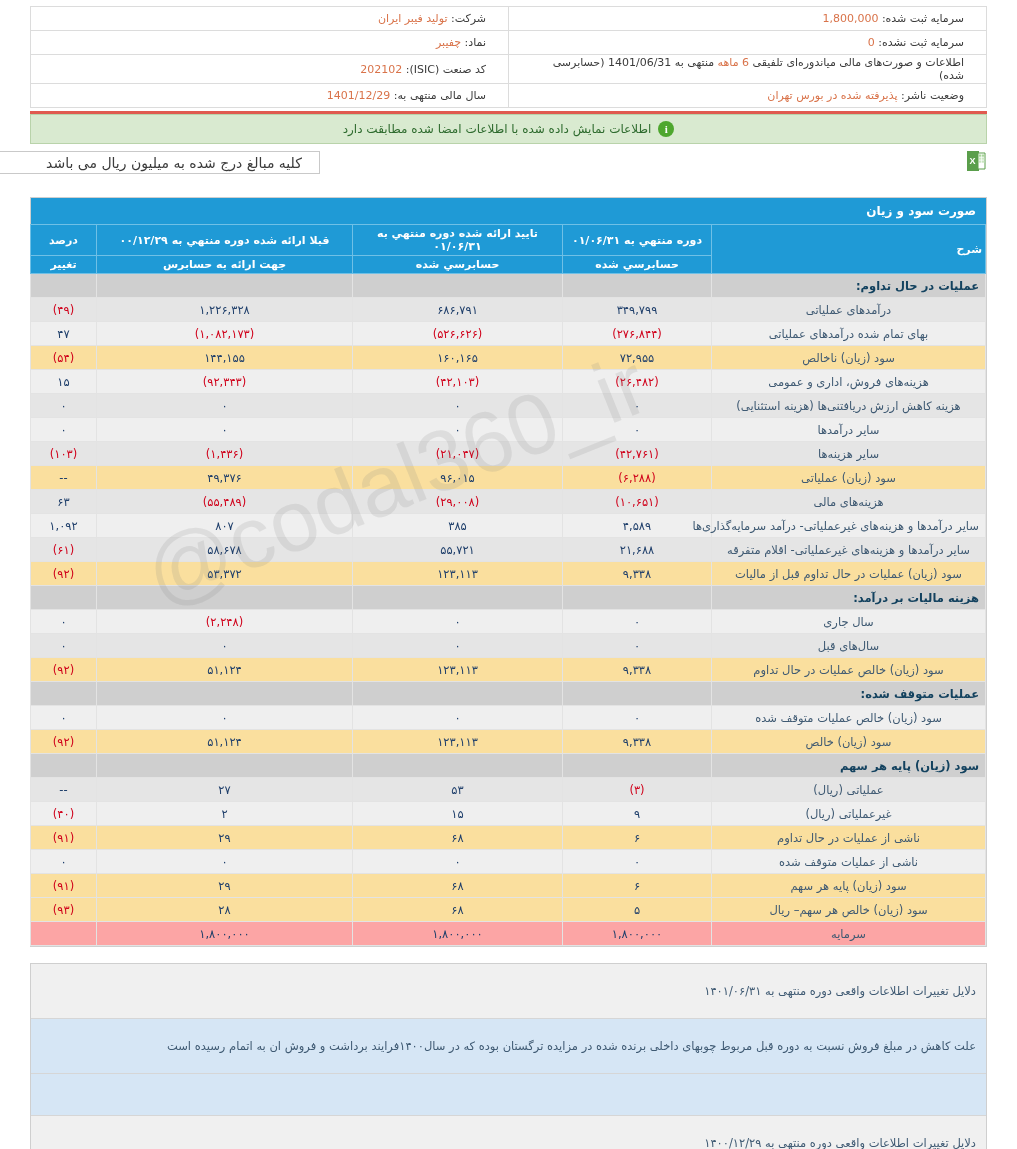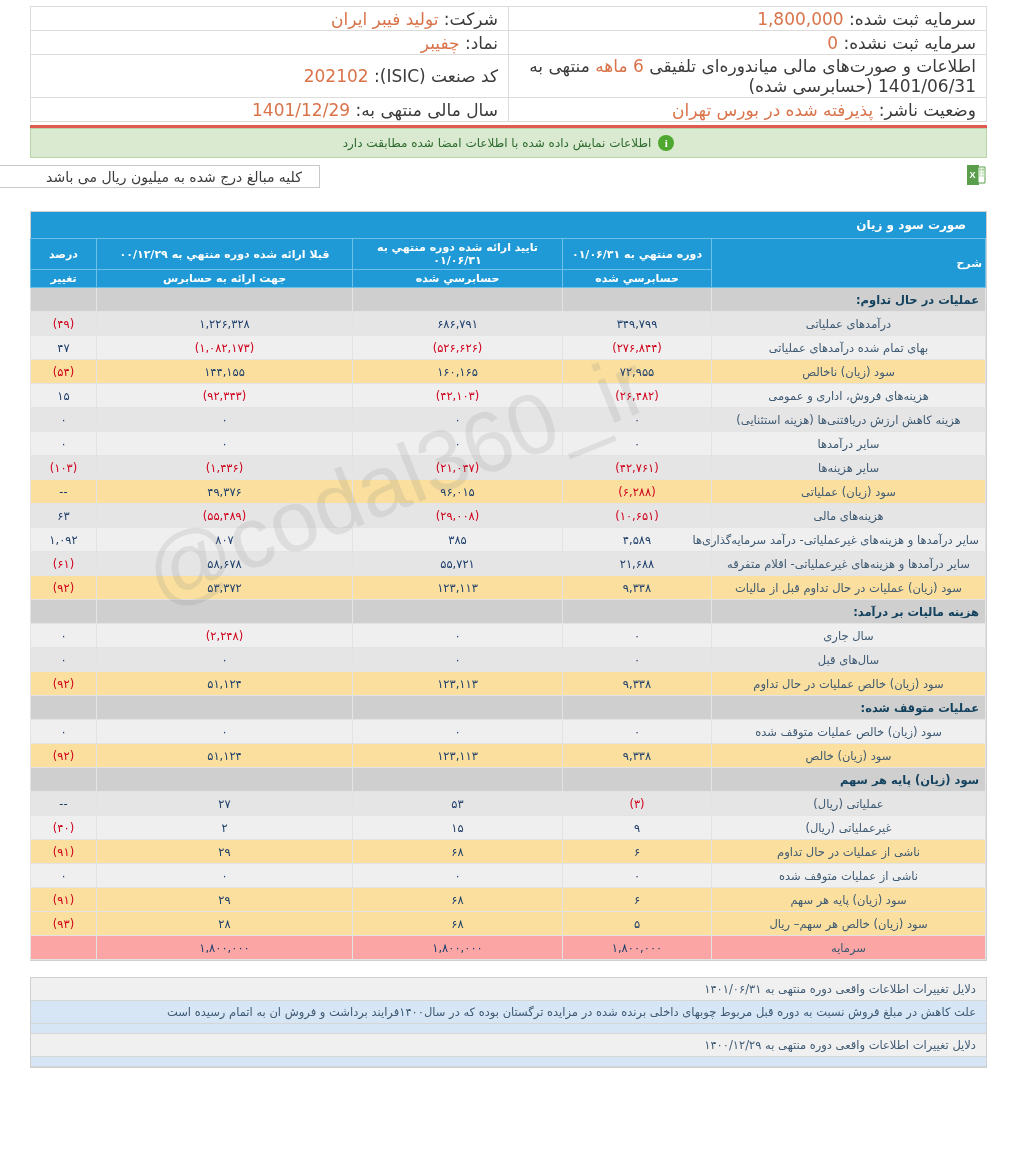--- a/index.html
+++ b/index.html
@@ -8,22 +8,22 @@
     font-family:"DejaVu Sans","Liberation Sans",sans-serif;
     font-size:11px;color:#333;
     direction:rtl;
   }
   .page{position:relative;width:1017px;height:1149px;overflow:hidden;}
 
   
   .hdr-wrap{padding:6px 30px 0 30px;}
   table.hdr{width:957px;border-collapse:collapse;table-layout:fixed;}
   table.hdr td{
-    border:1px solid #dcdcdc;height:21px;padding:1px 10px;
-    font-size:17px;vertical-align:middle;color:#444;margin-top:20px;
+    border:1px solid #dcdcdc;height:21px;padding:1px 22px;
+    font-size:11px;vertical-align:middle;color:#444;margin-top:20px;
   }
   .lbl{color:#3b3b3b;}
   .val{color:#d9734a;}
   td.cell-r{text-align:right;}
 
   
   .redline{margin:3px 30px 0 30px;height:3px;background:#e05a4f;width:957px;}
   .greenbar{
     margin:0 30px;width:955px;height:28px;
     background:#d9ead0;border:1px solid #b9d3aa;
@@ -45,21 +45,21 @@
     display:flex;align-items:center;justify-content:center;
     font-size:14px;color:#3b3b3b;padding-left:31px;
   }
   .excel-ico{position:absolute;right:0;top:-2px;width:22px;height:24px;}
 
   
   .main-wrap{margin:22px 30px 0 30px;width:957px;
              border:1px solid #cfcfcf;background:#fff;box-sizing:border-box;}
   .title-bar{
     background:#1f9ad6;color:#fff;font-size:12px;font-weight:bold;
-    height:26px;line-height:26px;padding:0 20px;text-align:right;
+    height:26px;line-height:26px;padding:0 10px;text-align:right;
   }
   table.fin{width:100%;border-collapse:collapse;table-layout:fixed;}
   table.fin th{
     background:#1f9ad6;color:#fff;font-size:11px;font-weight:bold;
     border:1px solid #6fc0e6;padding:2px 3px;line-height:13px;
     vertical-align:middle;
   }
   th.desc-h{text-align:right;padding-right:10px;}
   table.fin td{
     border:1px solid #e3e3e3;height:21px;padding:1px 6px;
@@ -76,21 +76,21 @@
   tr.capital td{background:#fca5a5;}
   .num{color:#1f3f6b;}
   .neg{color:#d0021b;}
   .pct{color:#1f3f6b;}
   .pct.neg{color:#d0021b;}
 
   
   .notes{margin:16px 30px 0 30px;width:957px;border:1px solid #cfcfcf;box-sizing:border-box;}
   .notes div.note{
     border-bottom:1px solid #d6d6d6;height:22px;line-height:22px;
-    font-size:11.5px;color:#3f5a73;padding:0 10px;text-align:right;
+    font-size:11.5px;color:#3f5a73;padding:16px 10px;text-align:right;
     background:#f0f0f0;
   }
   .notes div.note.alt{background:#d6e6f5;}
   .notes div.note.thin{height:9px;}
 
   
   .wm{
     position:absolute;left:0;top:0;width:1017px;height:1149px;
     pointer-events:none;overflow:hidden;
   }

